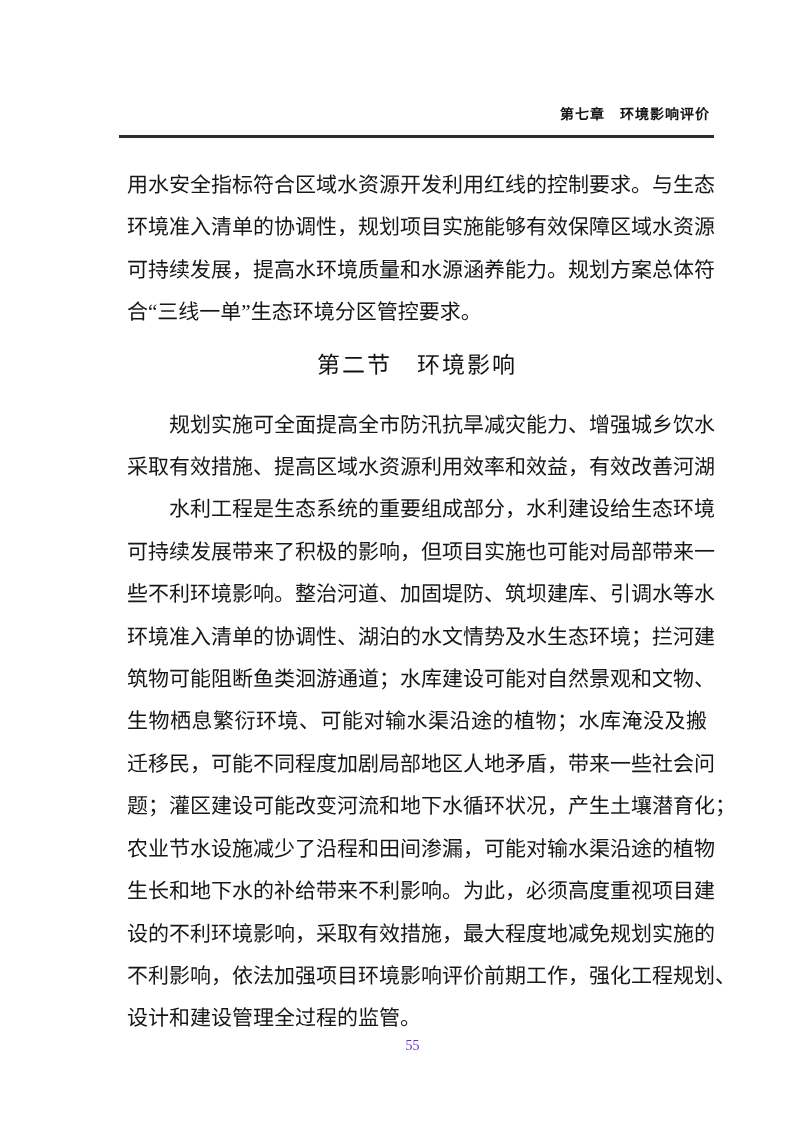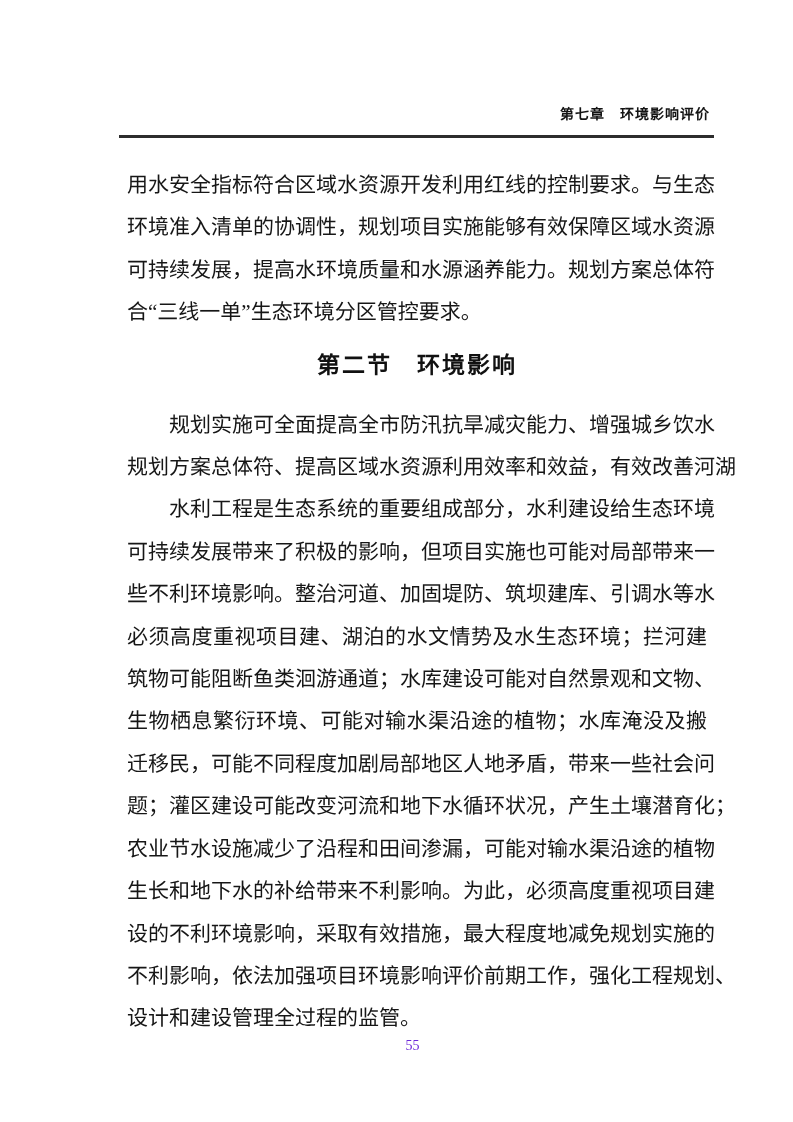--- a/index.html
+++ b/index.html
@@ -47,21 +47,21 @@
   .line.last {
     text-align-last:left;
     white-space:normal;
   }
   .line.first-indent { text-indent:2em; }
   .section-heading {
     display:block;
     margin-top:14px;
     font-size:23px;
     line-height:40px;
-    font-weight:bold;
+    font-weight:normal;
     text-align:center;
     letter-spacing:2px;
     color:#111111;
   }
   .page-number {
     position:absolute;
     top:1022px; left:0;
     width:100%;
     text-align:center;
     font-size:14px;
@@ -83,28 +83,28 @@
       <span class="line">用水安全指标符合区域水资源开发利用红线的控制要求。与生态</span>
       <span class="line">环境准入清单的协调性，规划项目实施能够有效保障区域水资源</span>
       <span class="line">可持续发展，提高水环境质量和水源涵养能力。规划方案总体符</span>
       <span class="line last">合“三线一单”生态环境分区管控要求。</span>
     </div>
 
     <div class="section-heading">第二节　环境影响</div>
 
     <div class="para para-2">
       <span class="line first-indent">规划实施可全面提高全市防汛抗旱减灾能力、增强城乡饮水</span>
-      <span class="line">规划方案总体符、提高区域水资源利用效率和效益，有效改善河湖</span>
+      <span class="line">采取有效措施、提高区域水资源利用效率和效益，有效改善河湖</span>
     </div>
 
     <div class="para para-3">
       <span class="line first-indent">水利工程是生态系统的重要组成部分，水利建设给生态环境</span>
       <span class="line">可持续发展带来了积极的影响，但项目实施也可能对局部带来一</span>
       <span class="line">些不利环境影响。整治河道、加固堤防、筑坝建库、引调水等水</span>
-      <span class="line">必须高度重视项目建、湖泊的水文情势及水生态环境；拦河建</span>
+      <span class="line">环境准入清单的协调性、湖泊的水文情势及水生态环境；拦河建</span>
       <span class="line">筑物可能阻断鱼类洄游通道；水库建设可能对自然景观和文物、</span>
       <span class="line">生物栖息繁衍环境、可能对输水渠沿途的植物；水库淹没及搬</span>
       <span class="line">迁移民，可能不同程度加剧局部地区人地矛盾，带来一些社会问</span>
       <span class="line">题；灌区建设可能改变河流和地下水循环状况，产生土壤潜育化；</span>
       <span class="line">农业节水设施减少了沿程和田间渗漏，可能对输水渠沿途的植物</span>
       <span class="line">生长和地下水的补给带来不利影响。为此，必须高度重视项目建</span>
       <span class="line">设的不利环境影响，采取有效措施，最大程度地减免规划实施的</span>
       <span class="line">不利影响，依法加强项目环境影响评价前期工作，强化工程规划、</span>
       <span class="line last">设计和建设管理全过程的监管。</span>
     </div>

